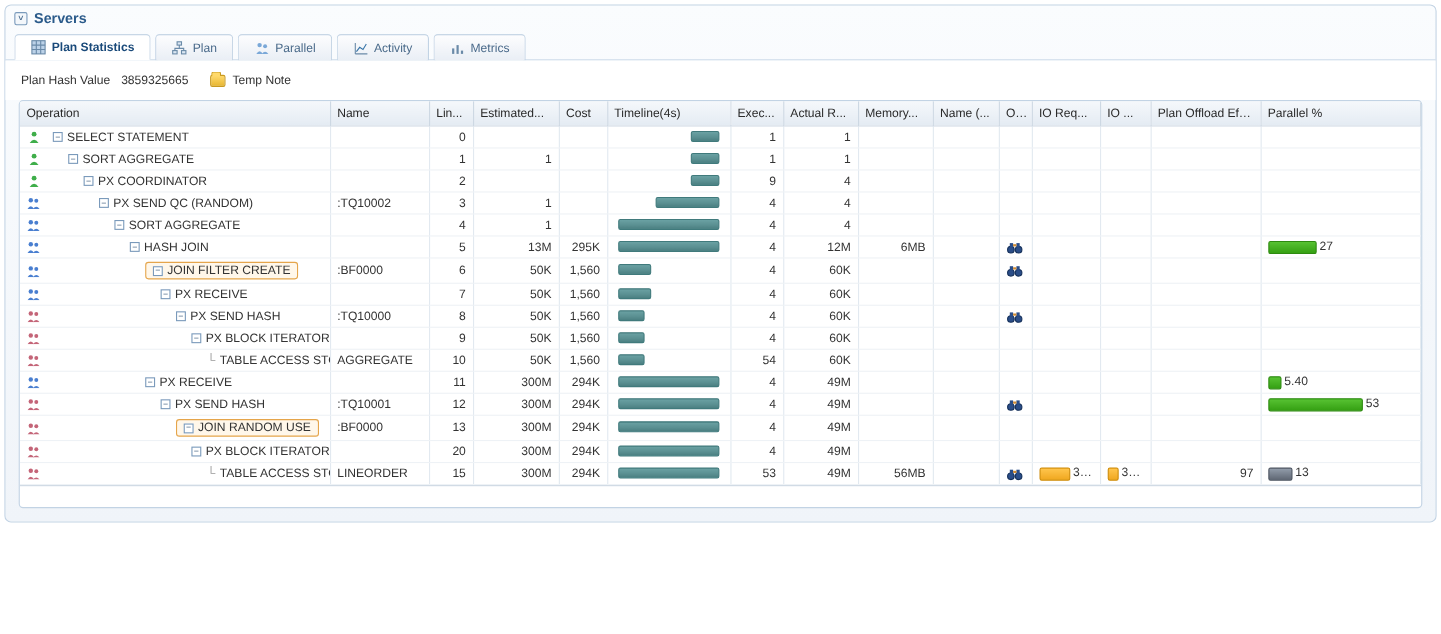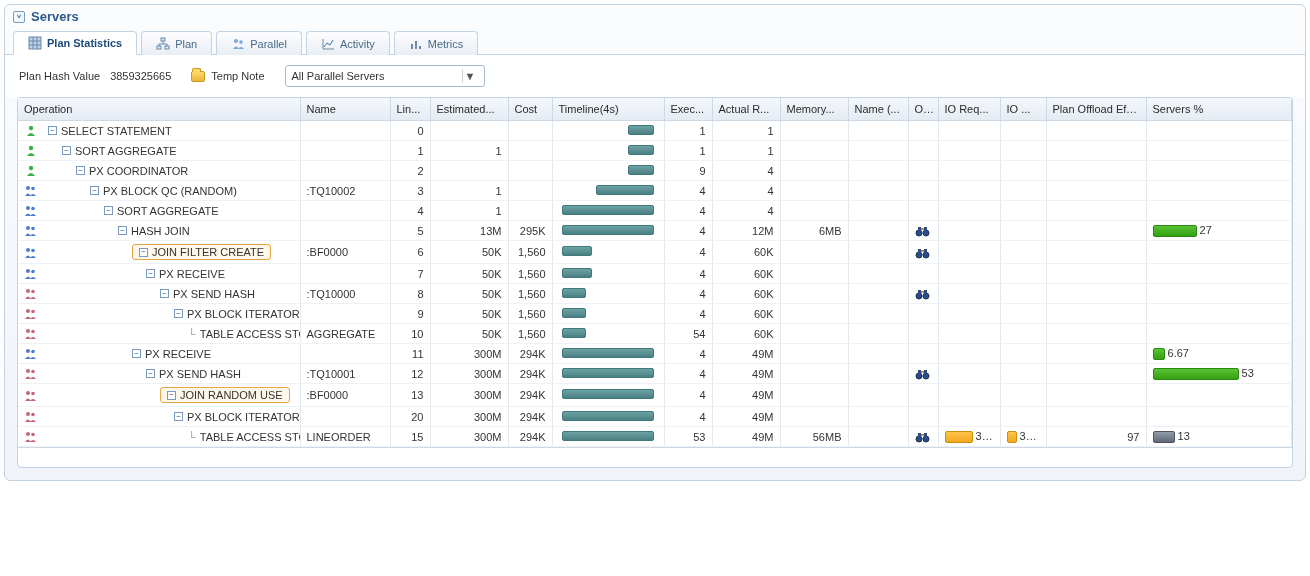--- a/index.html
+++ b/index.html
@@ -275,24 +275,20 @@
     </div>
   </div>
 
   <div class="toolbar">
     <span>Plan Hash Value</span>
     <span style="margin-left:-4px">3859325665</span>
     <span style="display:inline-flex;align-items:center;gap:6px;padding:2px 6px;border-radius:3px;">
       <span class="folder-icon"></span>
       <span>Temp Note</span>
     </span>
-    <span class="select">
-      <span>All Parallel Servers</span>
-      <span class="tri">▼</span>
-    </span>
   </div>
 
   <div class="grid-wrap">
     <table>
       <colgroup>
         <col style="width:282px">
           <col style="width:90px">
           <col style="width:40px">
         <col style="width:78px">
           <col style="width:44px">
@@ -316,21 +312,21 @@
           <th>Cost</th>
           <th>Timeline(4s)</th>
           <th>Exec...</th>
           <th>Actual R...</th>
           <th>Memory...</th>
           <th>Name (...</th>
           <th>O...</th>
           <th>IO Req...</th>
           <th>IO ...</th>
           <th>Plan Offload Effi...</th>
-          <th>Servers %</th>
+          <th>Parallel %</th>
         </tr>
       </thead>
       <tbody id="grid-body">
           <tr>
             <td>
               <div class="op-cell">
                 <span class="row-icon"><svg viewBox="0 0 14 11">
                     <circle cx="7" cy="3" r="2.2" fill="#3fae4a"></circle>
                     <path d="M3 11 Q7 5 11 11 Z" fill="#3fae4a"></path>
                   </svg></span>
@@ -433,21 +429,21 @@
                   <svg viewBox="0 0 14 11">
                     <circle cx="4" cy="3" r="2" fill="#4a7fd0"></circle>
                     <circle cx="9" cy="3.5" r="1.8" fill="#4a7fd0"></circle>
                     <path d="M1 11 Q4 6 7 11 Z" fill="#4a7fd0"></path>
                     <path d="M6 11 Q9 7 12 11 Z" fill="#4a7fd0"></path>
                   </svg>
                 </span>
      <span style="width:42px;flex-shrink:0"></span>
      <span class="op-box">
                   <span class="exp">−</span>
-                  <span>PX BLOCK QC (RANDOM)</span>
+                  <span>PX SEND QC (RANDOM)</span>
                 </span>
      </div>
             </td>
             <td>:TQ10002</td>
             <td class="num">3</td>
             <td class="num">1</td>
             <td class="num"></td>
             <td>
               <div style="position:relative;height:12px">
                 <div class="timeline" style="position:absolute;left:38%;width:58%"></div>
@@ -768,21 +764,21 @@
               </div>
             </td>
             <td class="num">4</td>
             <td class="num">49M</td>
             <td class="num"></td>
             <td></td>
             <td></td>
             <td class="num"></td>
             <td></td>
             <td class="num"></td>
-            <td><span class="activity-bar act-green" style="width:12px"></span> <span>6.67</span></td>
+            <td><span class="activity-bar act-green" style="width:12px"></span> <span>5.40</span></td>
           </tr>
           <tr>
             <td>
               <div class="op-cell">
                 <span class="row-icon people">
                   <svg viewBox="0 0 14 11">
                     <circle cx="4" cy="3" r="2" fill="#c46578"></circle>
                     <circle cx="9" cy="3.5" r="1.8" fill="#c46578"></circle>
                     <path d="M1 11 Q4 6 7 11 Z" fill="#c46578"></path>
                     <path d="M6 11 Q9 7 12 11 Z" fill="#c46578"></path>

